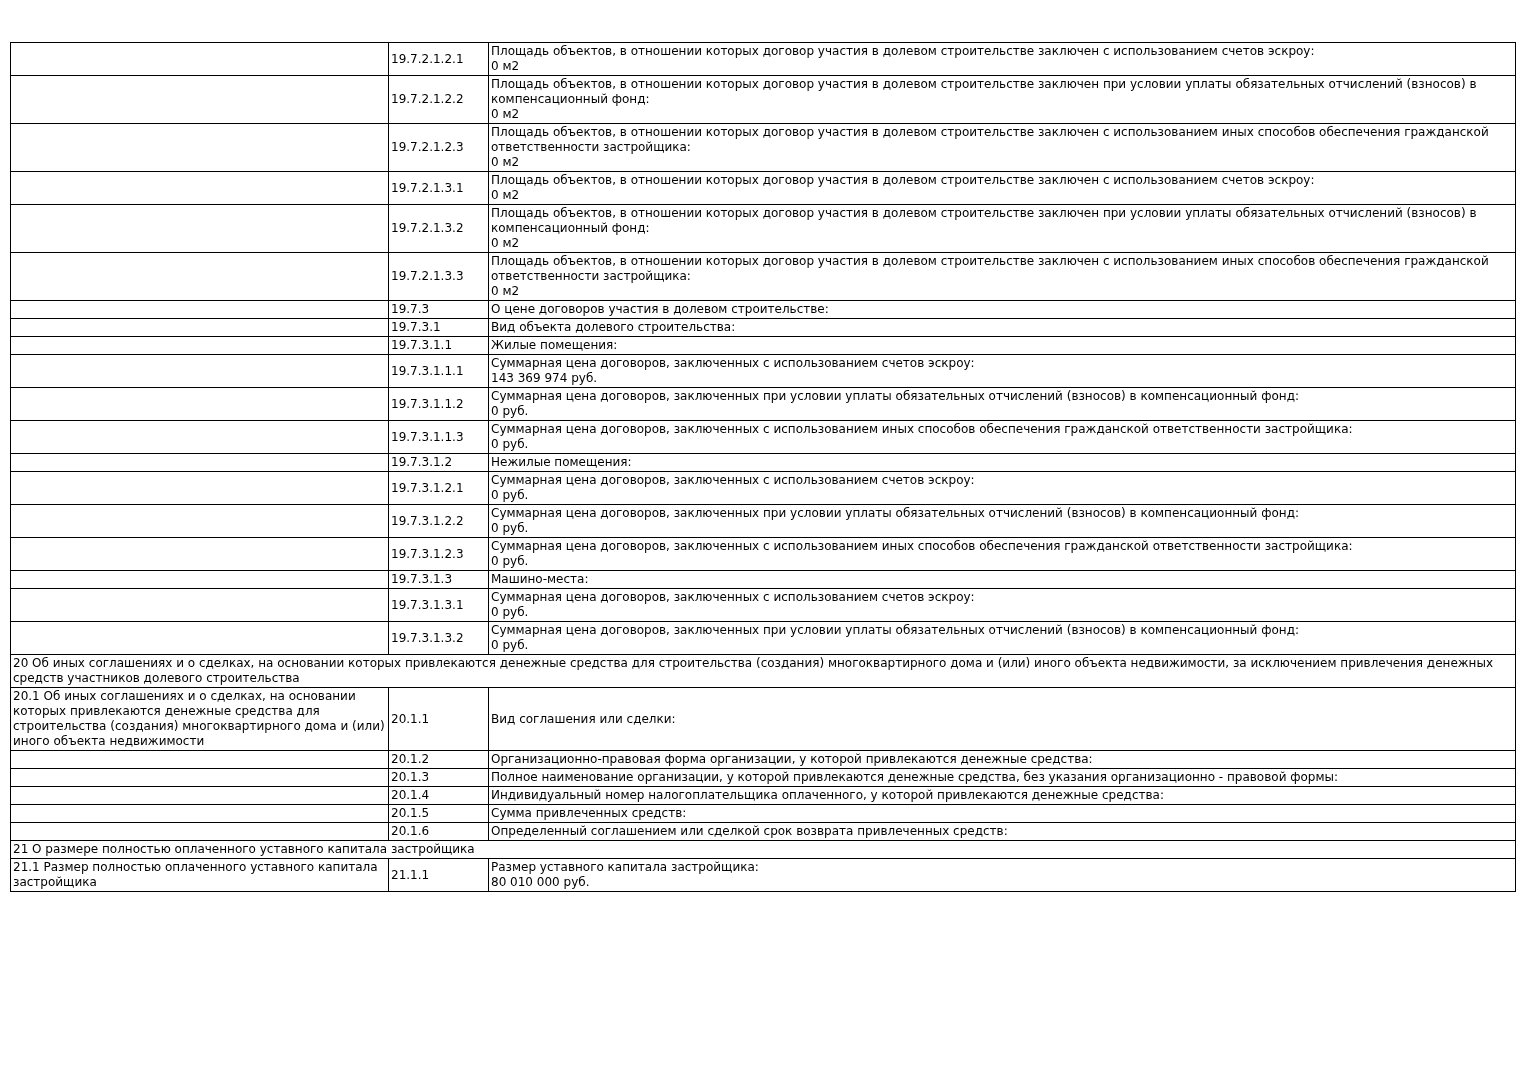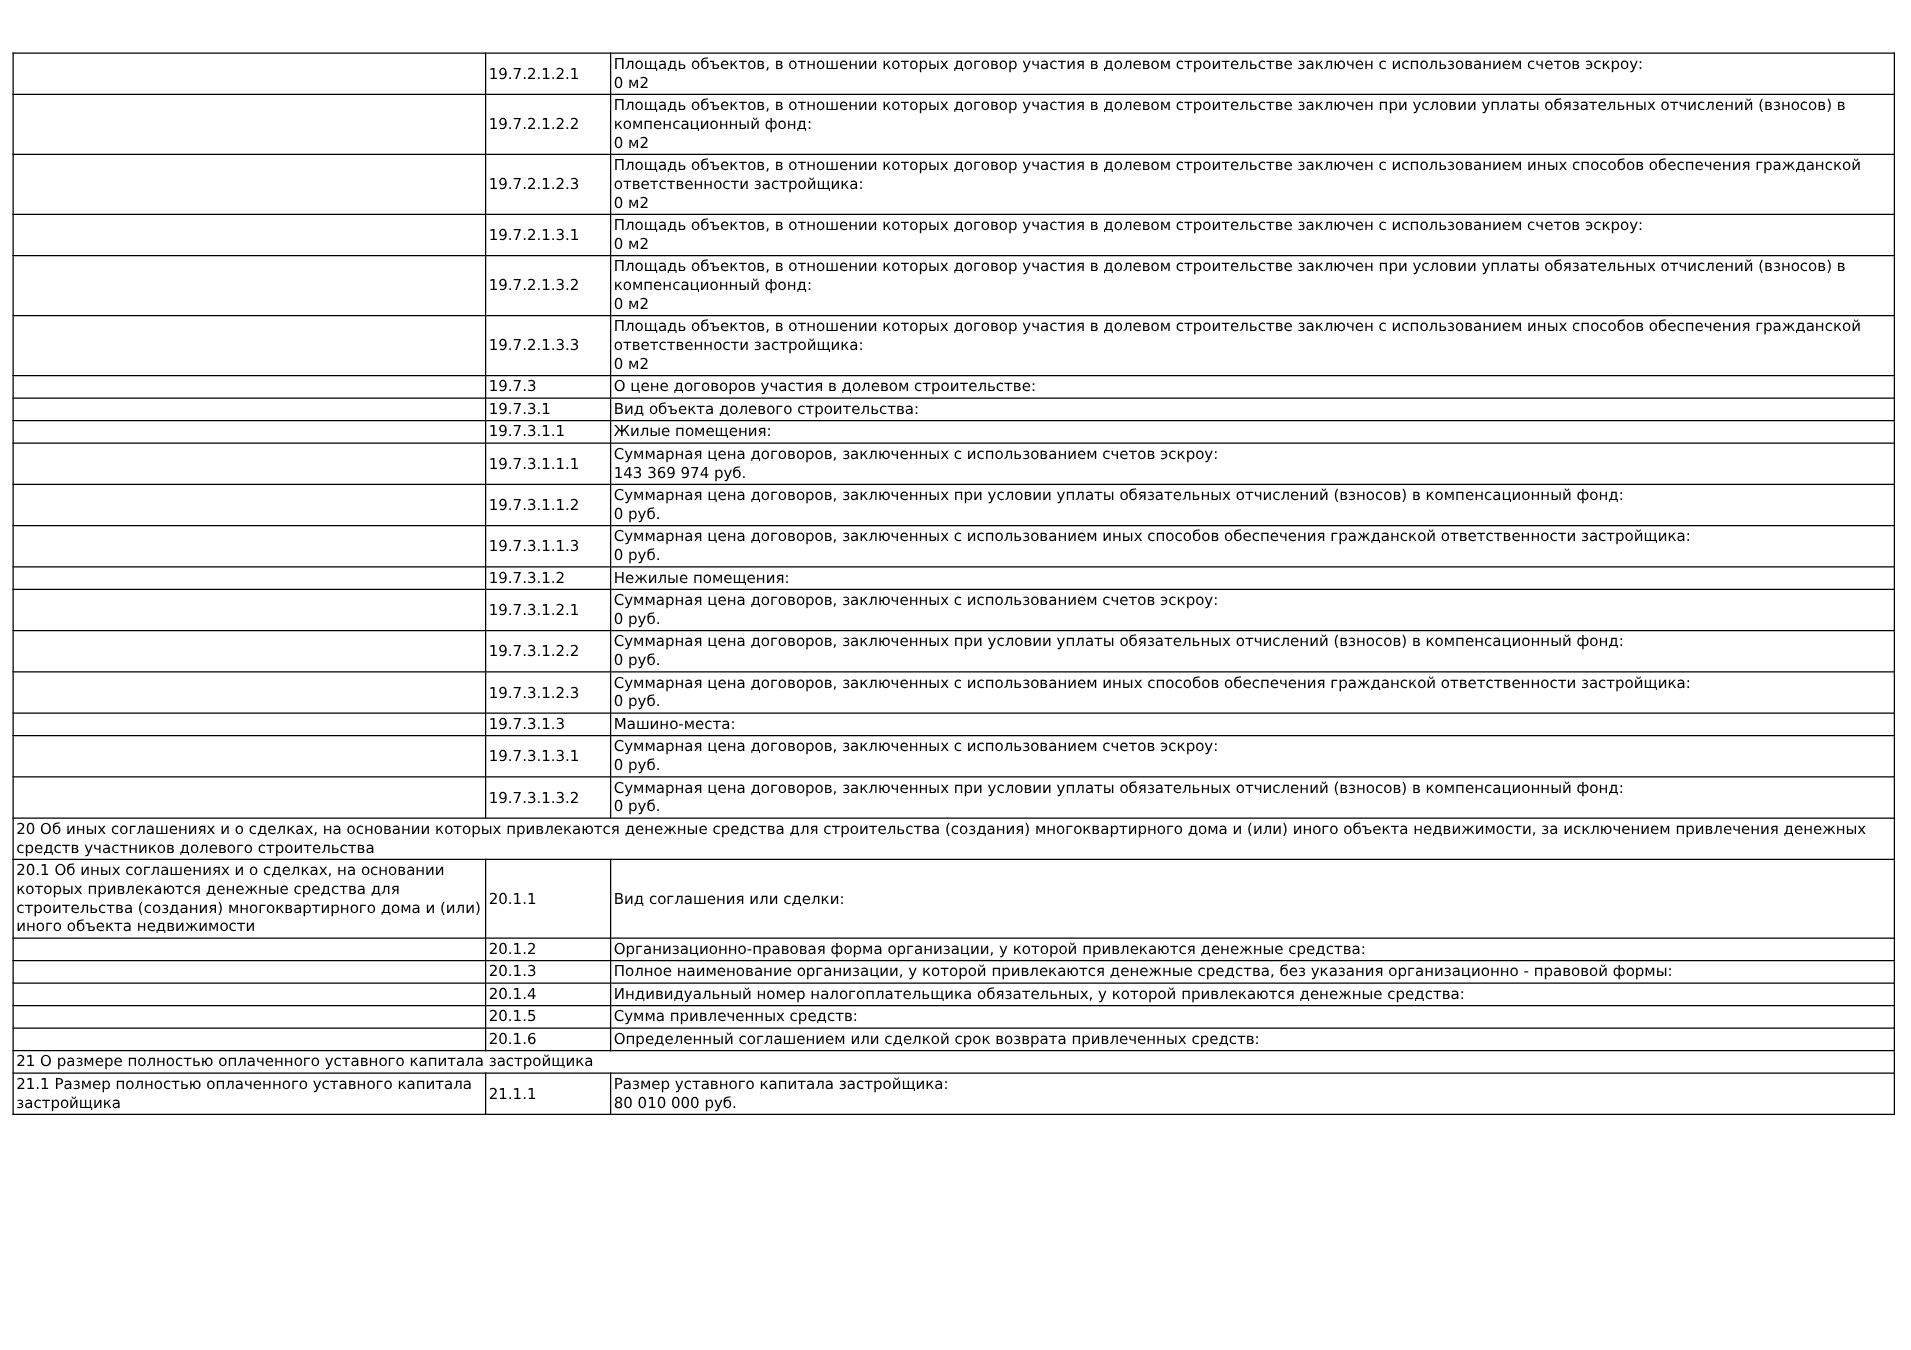--- a/index.html
+++ b/index.html
@@ -251,21 +251,21 @@
     <td class="cell-desc">
       <div>Полное наименование организации, у которой привлекаются денежные средства, без указания организационно - правовой формы:</div>
 
     </td>
   </tr>
 
   <tr>
     <td class="cell-left"><span></span></td>
     <td class="cell-code">20.1.4</td>
     <td class="cell-desc">
-      <div>Индивидуальный номер налогоплательщика обязательных, у которой привлекаются денежные средства:</div>
+      <div>Индивидуальный номер налогоплательщика оплаченного, у которой привлекаются денежные средства:</div>
 
     </td>
   </tr>
 
   <tr>
     <td class="cell-left"><span></span></td>
     <td class="cell-code">20.1.5</td>
     <td class="cell-desc">
       <div>Сумма привлеченных средств:</div>
 

